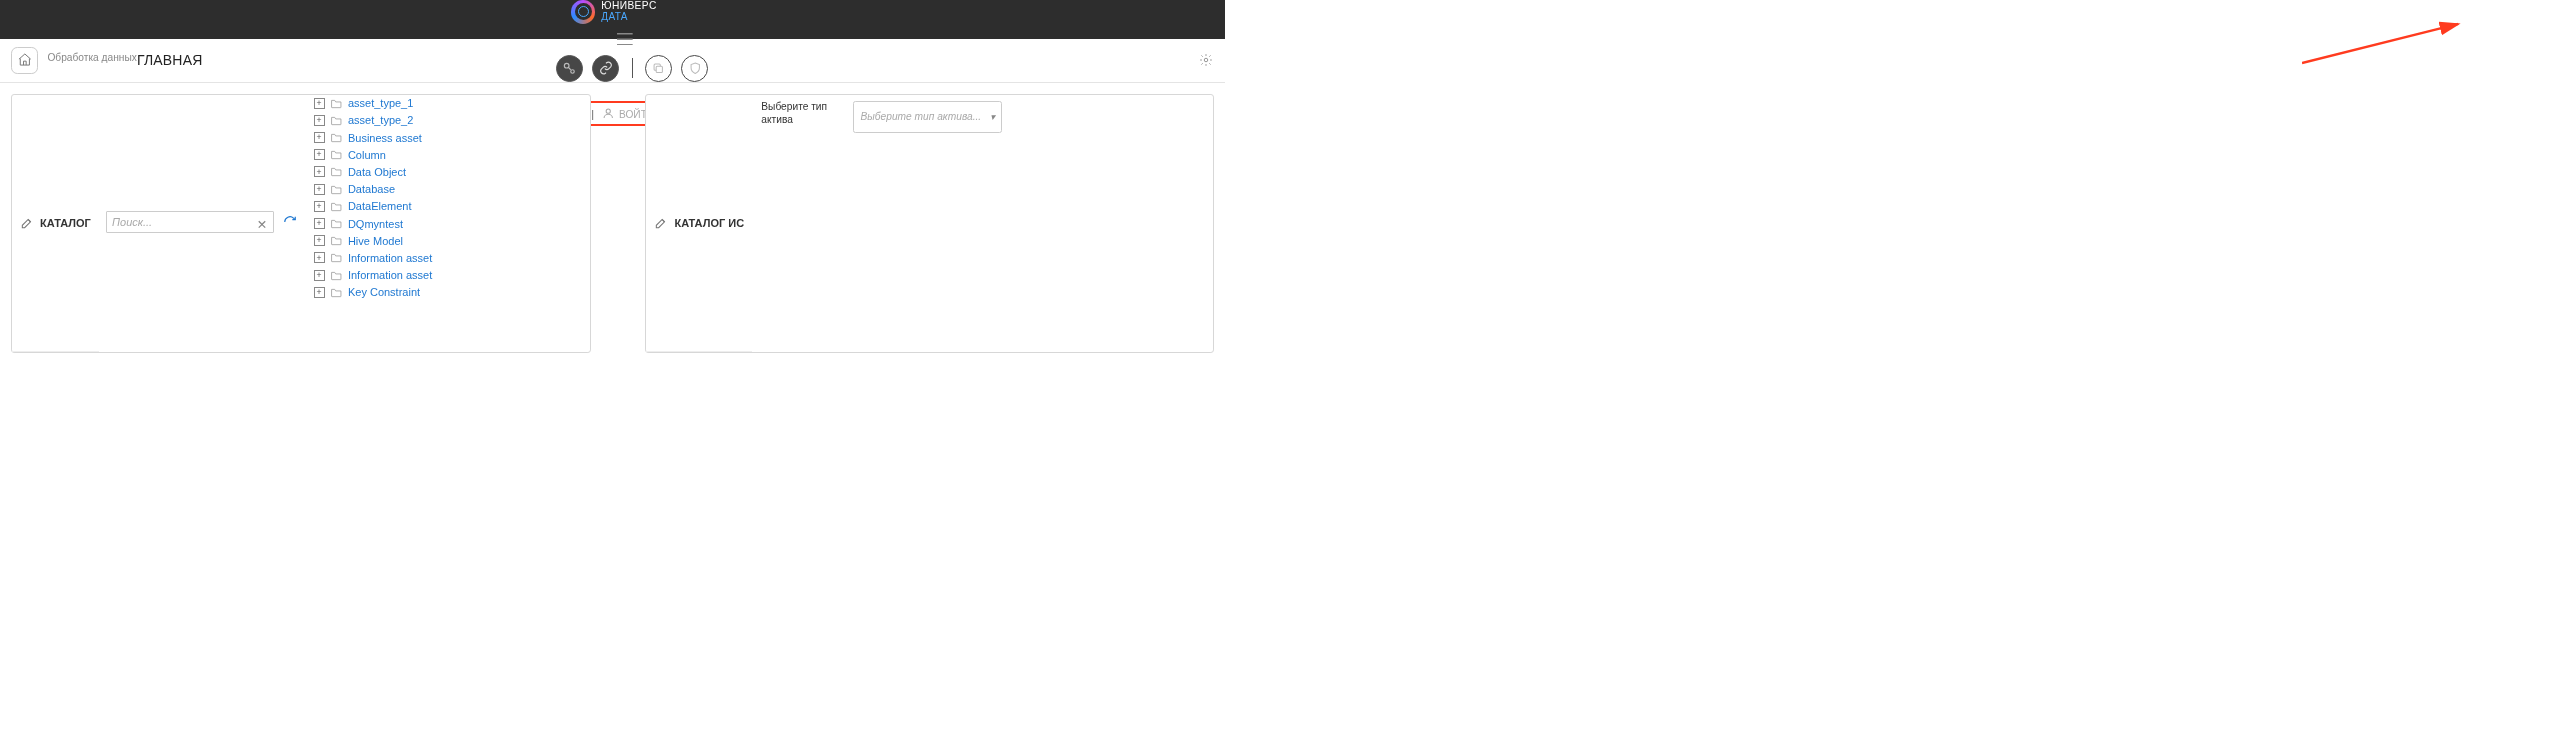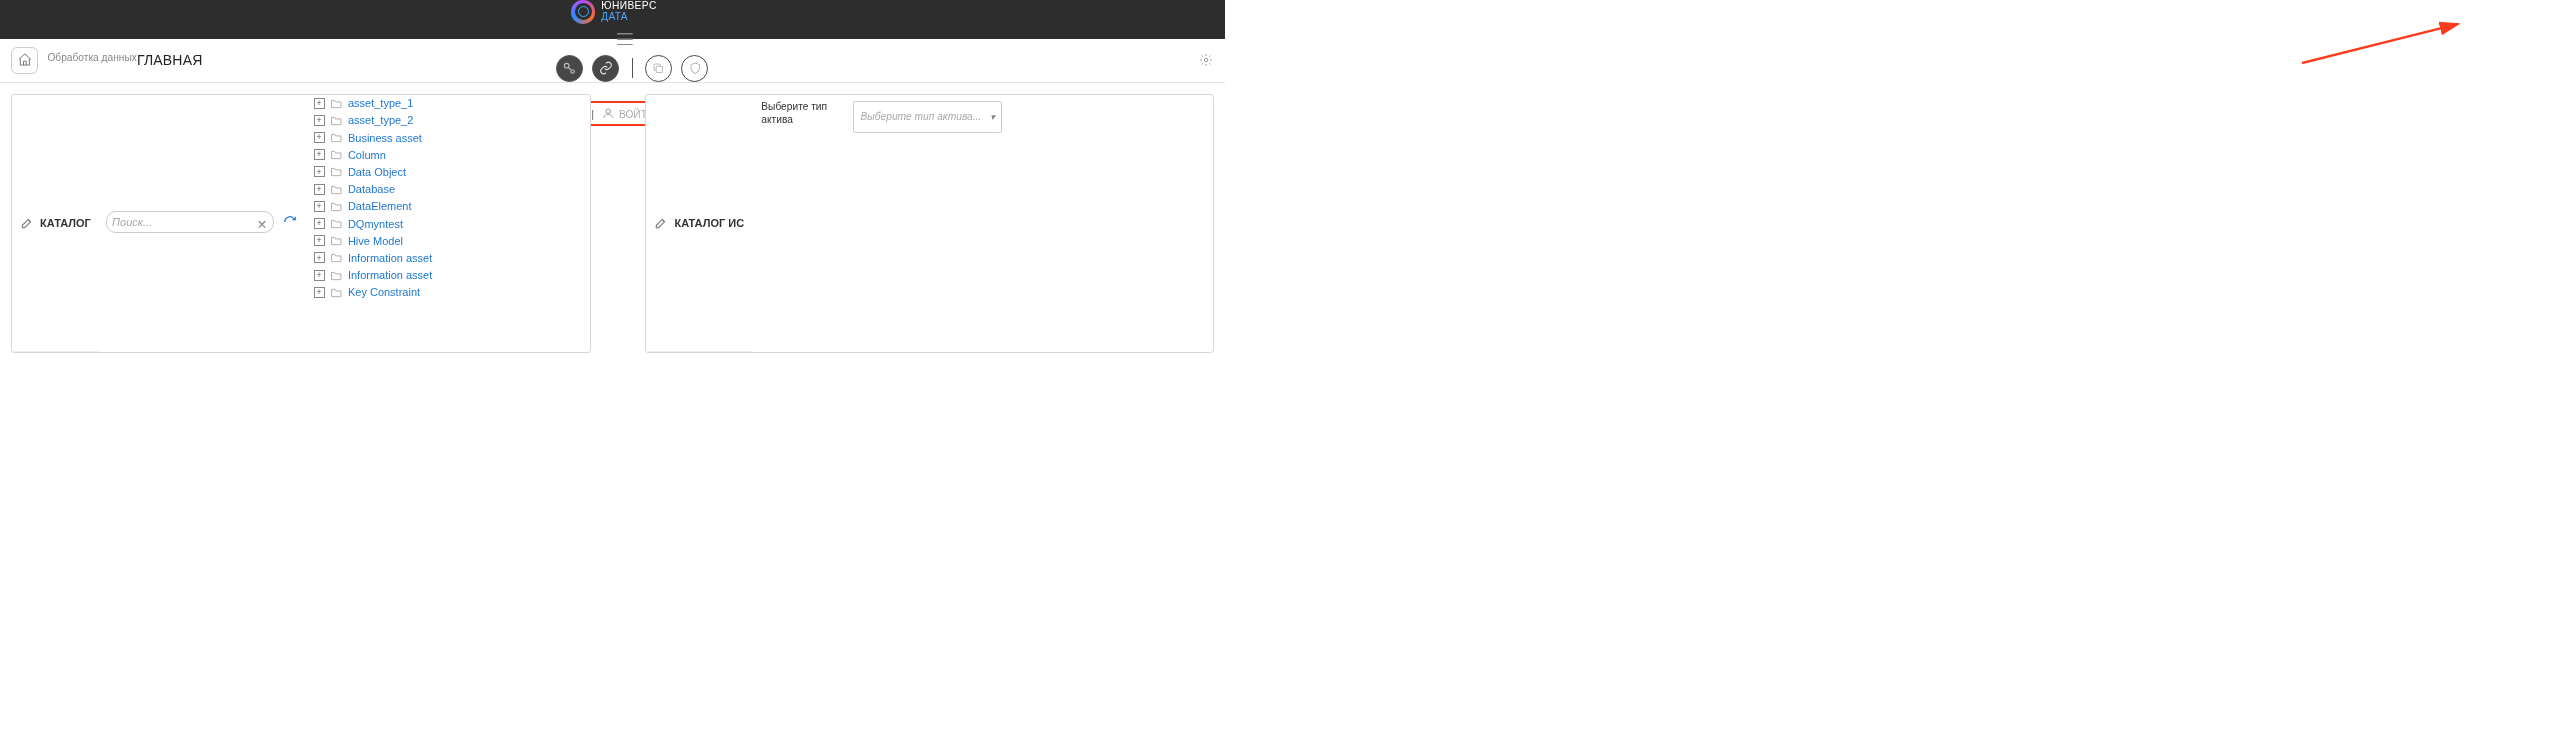--- a/index.html
+++ b/index.html
@@ -95,21 +95,21 @@
   .panel-head {
     display:flex; align-items:center; gap:6.3px; padding:6.3px 7.8px;
     font-weight:700; color:#333; font-size:11px;
     border-bottom:0.8px solid #eee;
   }
   .panel-head .edit-icon { color:#777; width:14px;height:14px;}
 
   
   .search-row { display:flex; align-items:center; gap:7.8px; padding:4.7px 7.8px 6.3px;}
   .search-box {
-    flex:1; display:flex; align-items:flex-end; border:0.8px solid #ccc; border-radius:10px;
+    flex:1; display:flex; align-items:flex-end; border:0.8px solid #ccc; border-radius:1px;
     height:22px; padding:0 4.7px; color:#888;
   }
   .search-input {
     flex:1; border:none; outline:none; height:100%; font-size:11px; color:#333;
     background:transparent; font-style:italic;
   }
   .search-input::placeholder{ color:#aaa; font-style:italic;}
   .clear-x { color:#888; cursor:pointer; font-size:12.5px; padding:0 1.6px;}
   .refresh-icon { color:#1f78d1; cursor:pointer; width:15.7px;height:15.7px; display:flex;align-items:center;justify-content:center;}
 

